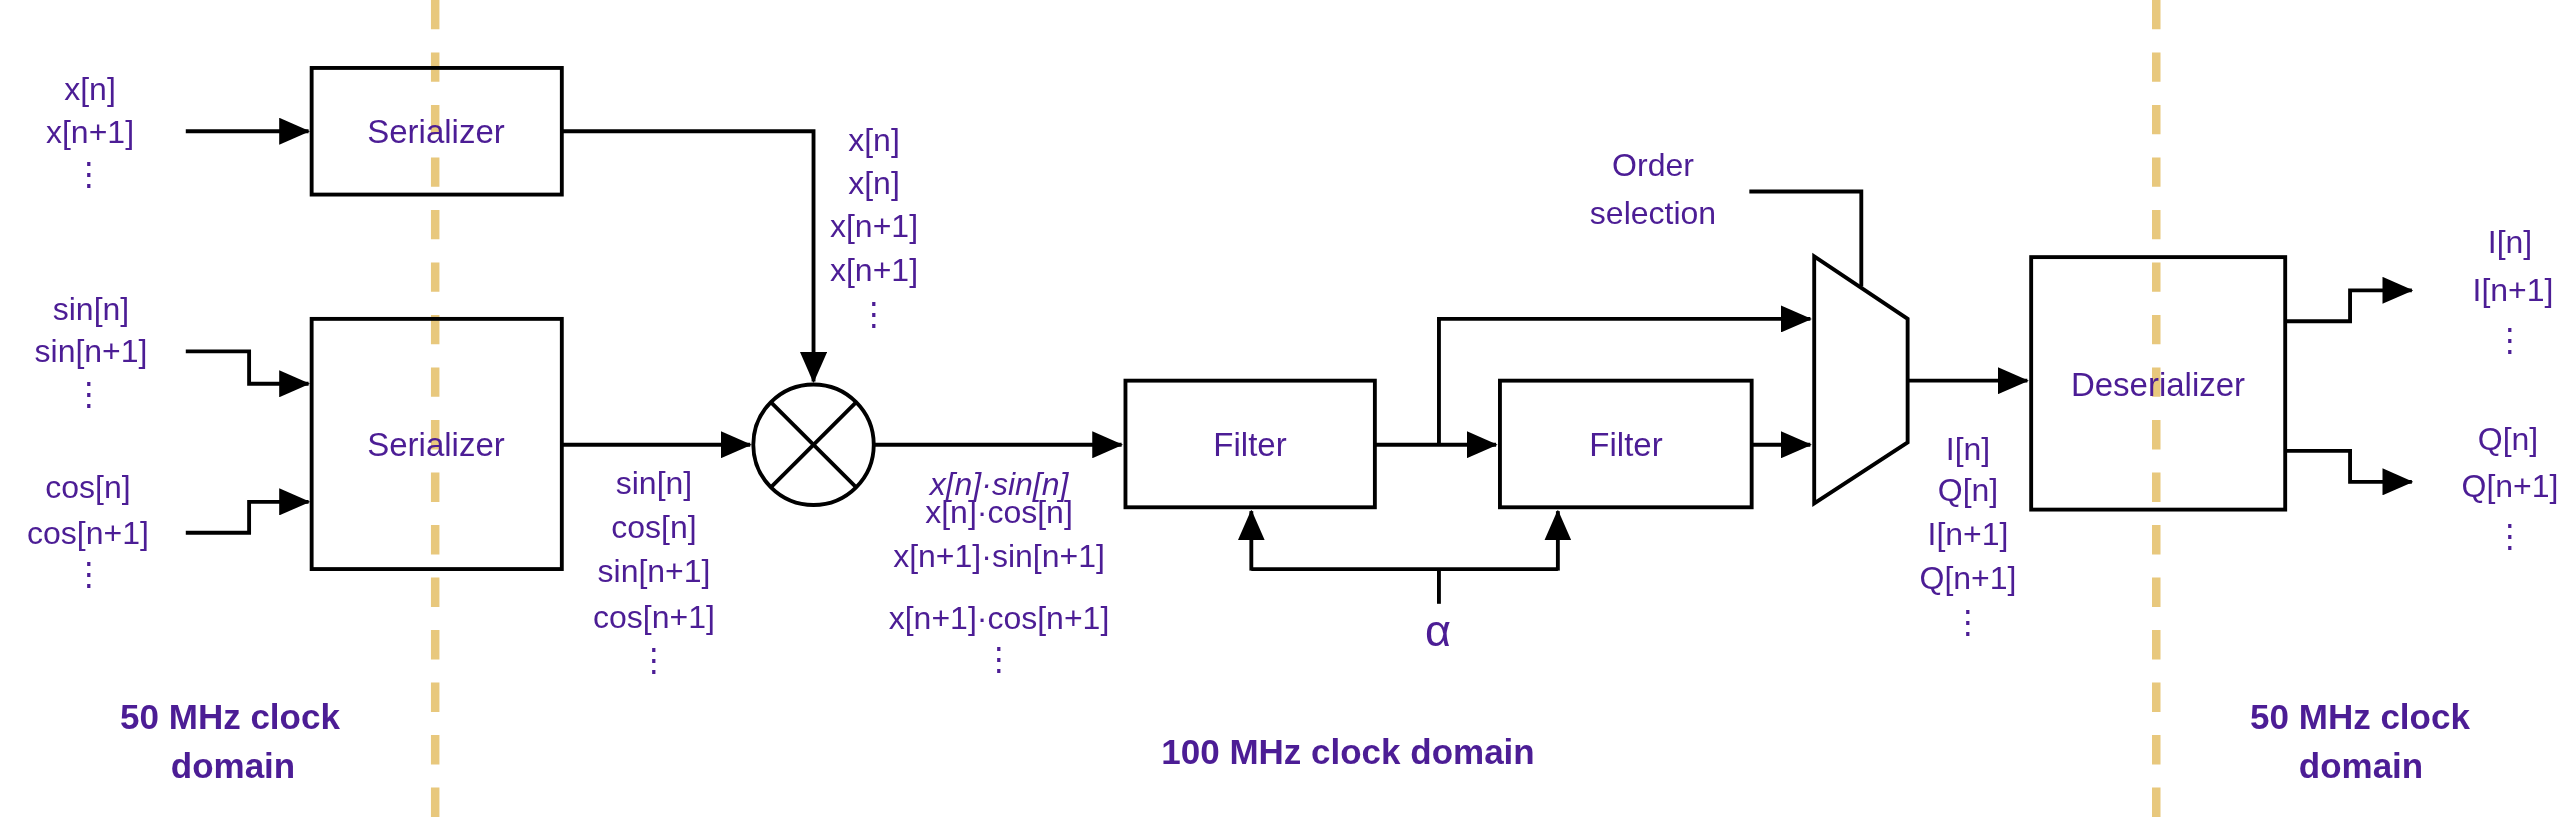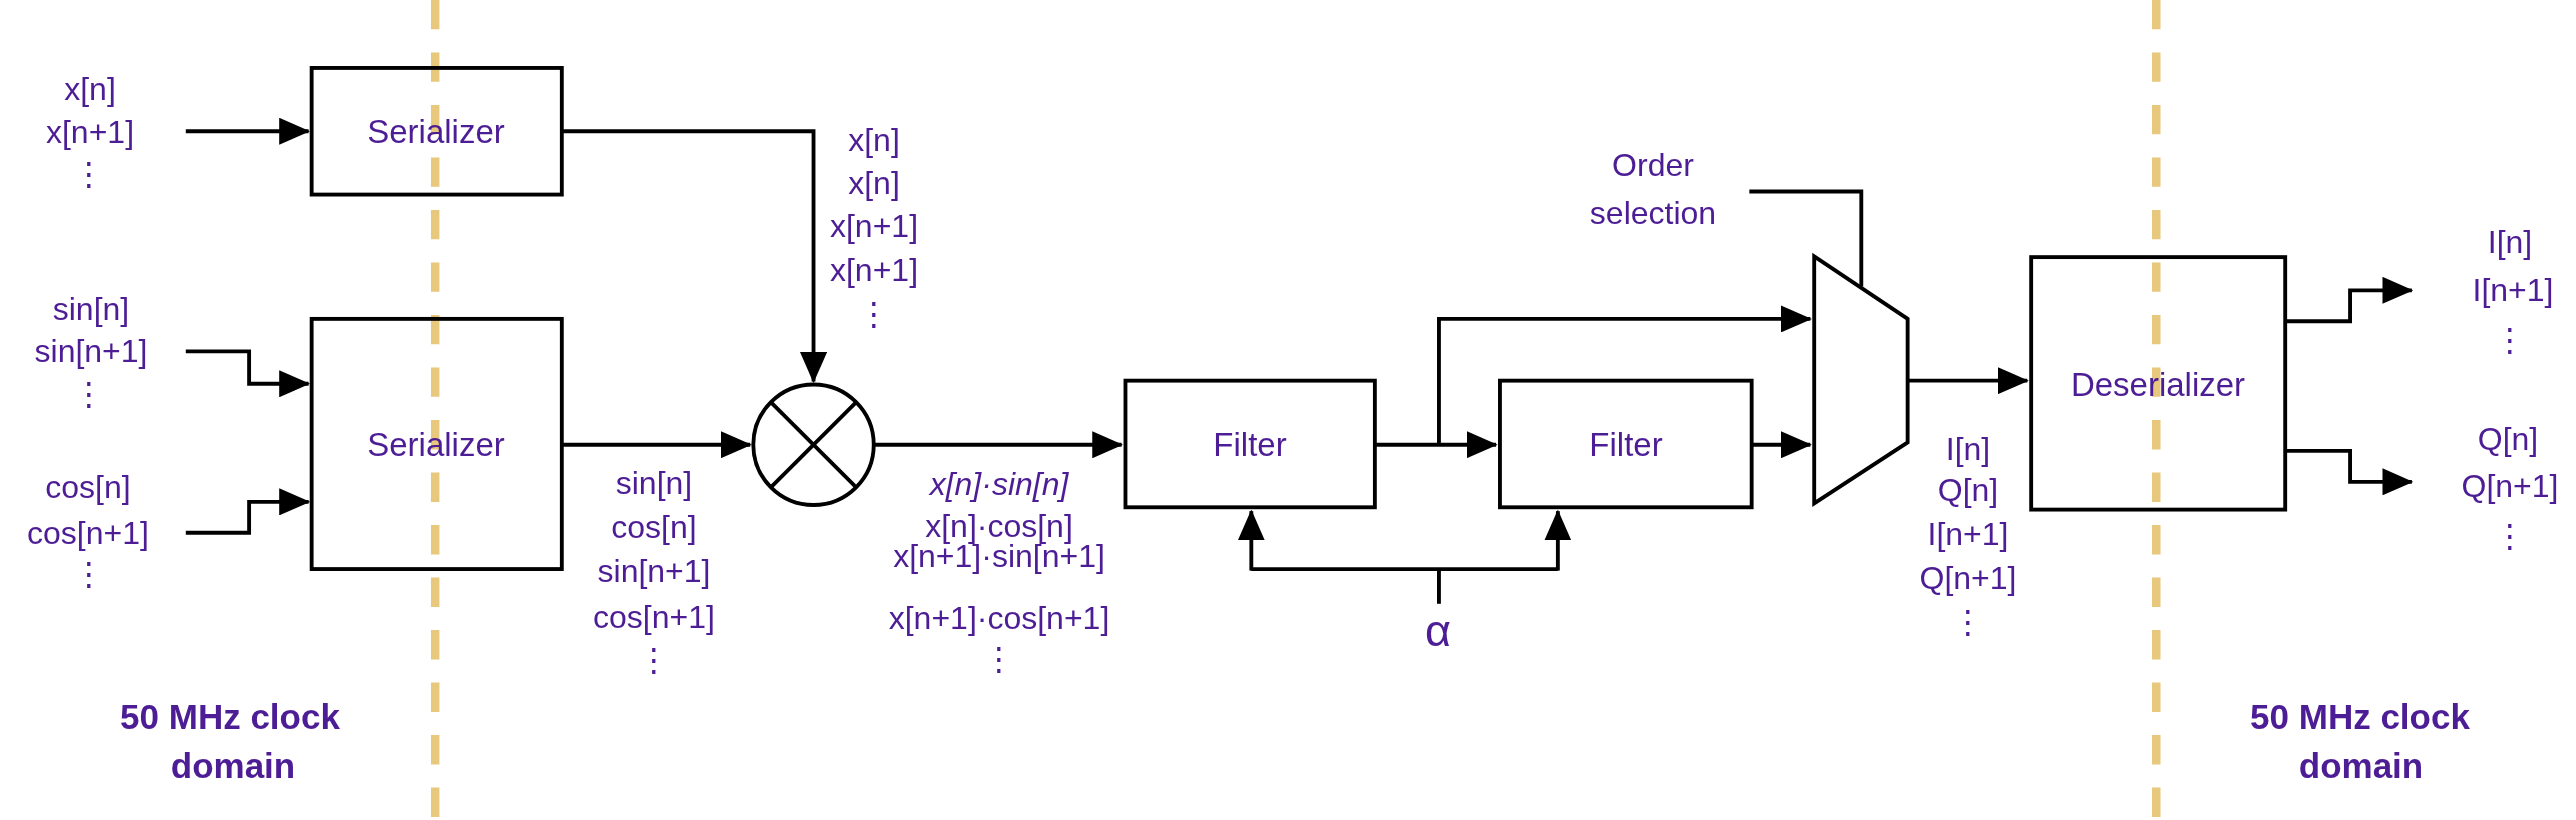--- a/index.html
+++ b/index.html
@@ -97,21 +97,21 @@
   <div class="lbl" style="left:874px;top:270px;">x[n+1]</div>
   <div class="lbl" style="left:874px;top:314px;">⋮</div>
 
   <div class="lbl" style="left:654px;top:483px;">sin[n]</div>
   <div class="lbl" style="left:654px;top:527px;">cos[n]</div>
   <div class="lbl" style="left:654px;top:571px;">sin[n+1]</div>
   <div class="lbl" style="left:654px;top:617px;">cos[n+1]</div>
   <div class="lbl" style="left:654px;top:660px;">⋮</div>
 
   <div class="lbl" style="left:999px;top:484px;font-style:italic;">x[n]·sin[n]</div>
-  <div class="lbl" style="left:999px;top:526px;">x[n]·cos[n]</div>
+  <div class="lbl" style="left:999px;top:512px;">x[n]·cos[n]</div>
   <div class="lbl" style="left:999px;top:556px;text-align:center;">x[n+1]·sin[n+1]</div>
   <div class="lbl" style="left:999px;top:618px;">x[n+1]·cos[n+1]</div>
   <div class="lbl" style="left:999px;top:659px;">⋮</div>
 
   <div class="lbl" style="left:1968px;top:449px;">I[n]</div>
   <div class="lbl" style="left:1968px;top:490px;">Q[n]</div>
   <div class="lbl" style="left:1968px;top:534px;">I[n+1]</div>
   <div class="lbl" style="left:1968px;top:578px;">Q[n+1]</div>
   <div class="lbl" style="left:1968px;top:622px;">⋮</div>
 
@@ -123,17 +123,18 @@
   <div class="lbl" style="left:2510px;top:486px;">Q[n+1]</div>
   <div class="lbl" style="left:2510px;top:536px;">⋮</div>
 
   <div class="lbl alpha-lbl" style="left:1438px;top:630px;">α</div>
 
   <div class="lbl" style="left:1653px;top:165px;">Order</div>
   <div class="lbl" style="left:1653px;top:213px;">selection</div>
 
   <div class="lbl domain-lbl" style="left:230px;top:716px;">50 MHz clock</div>
   <div class="lbl domain-lbl" style="left:233px;top:765px;">domain</div>
+  <div class="lbl domain-lbl" style="left:1348px;top:751px;">100 MHz clock domain</div>
   <div class="lbl domain-lbl" style="left:2360px;top:716px;">50 MHz clock</div>
   <div class="lbl domain-lbl" style="left:2361px;top:765px;">domain</div>
 
 </div>
 
 
 </body></html>

